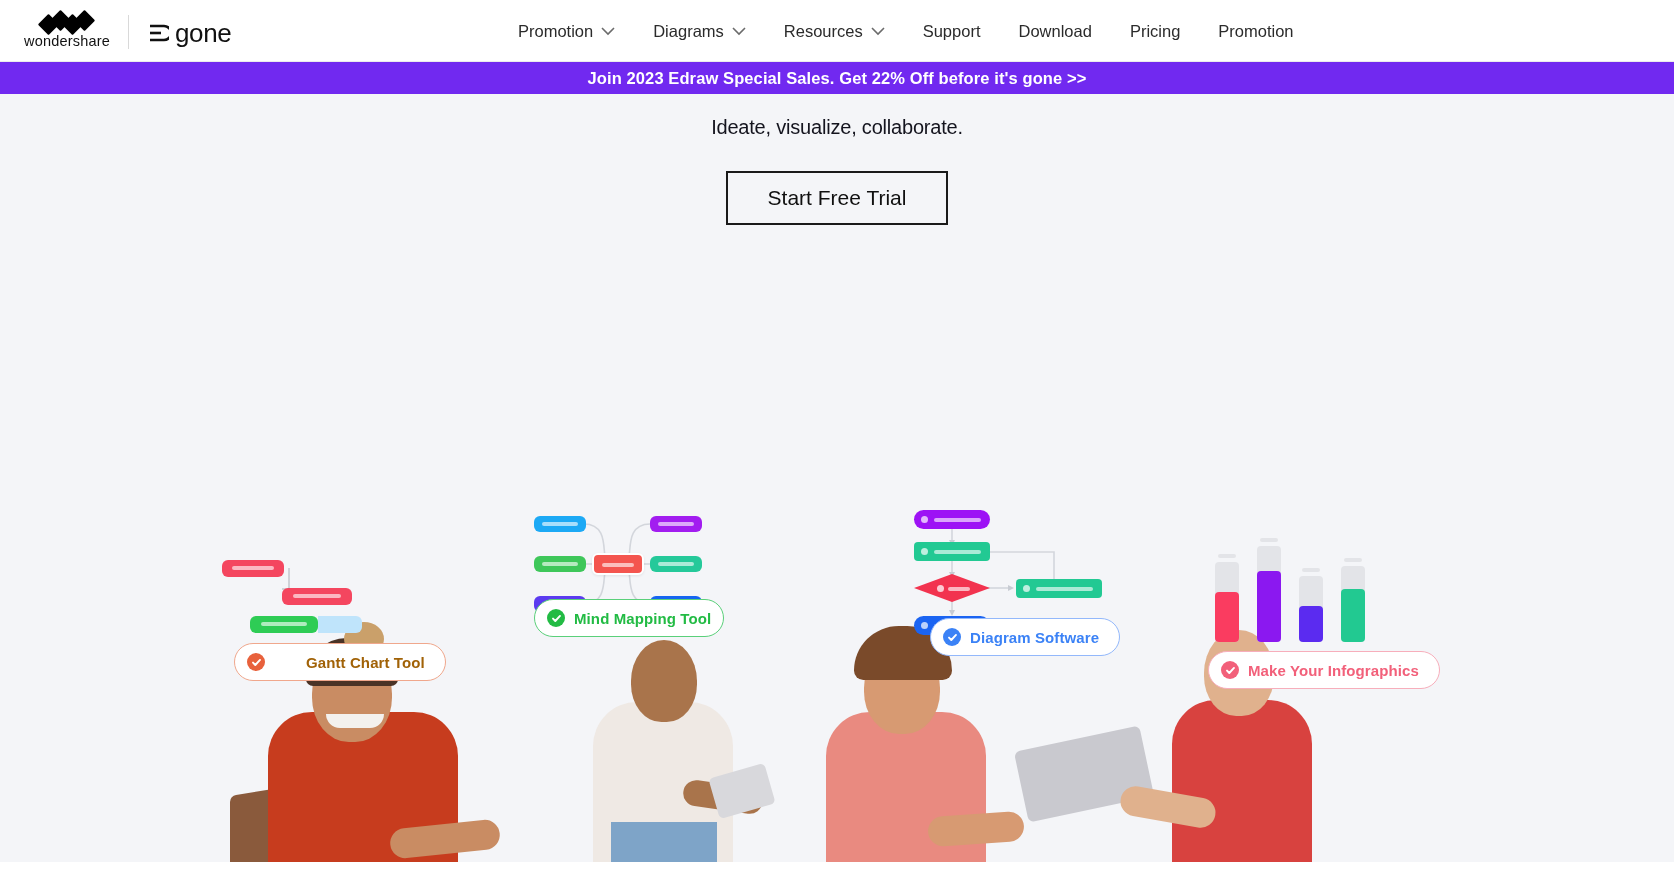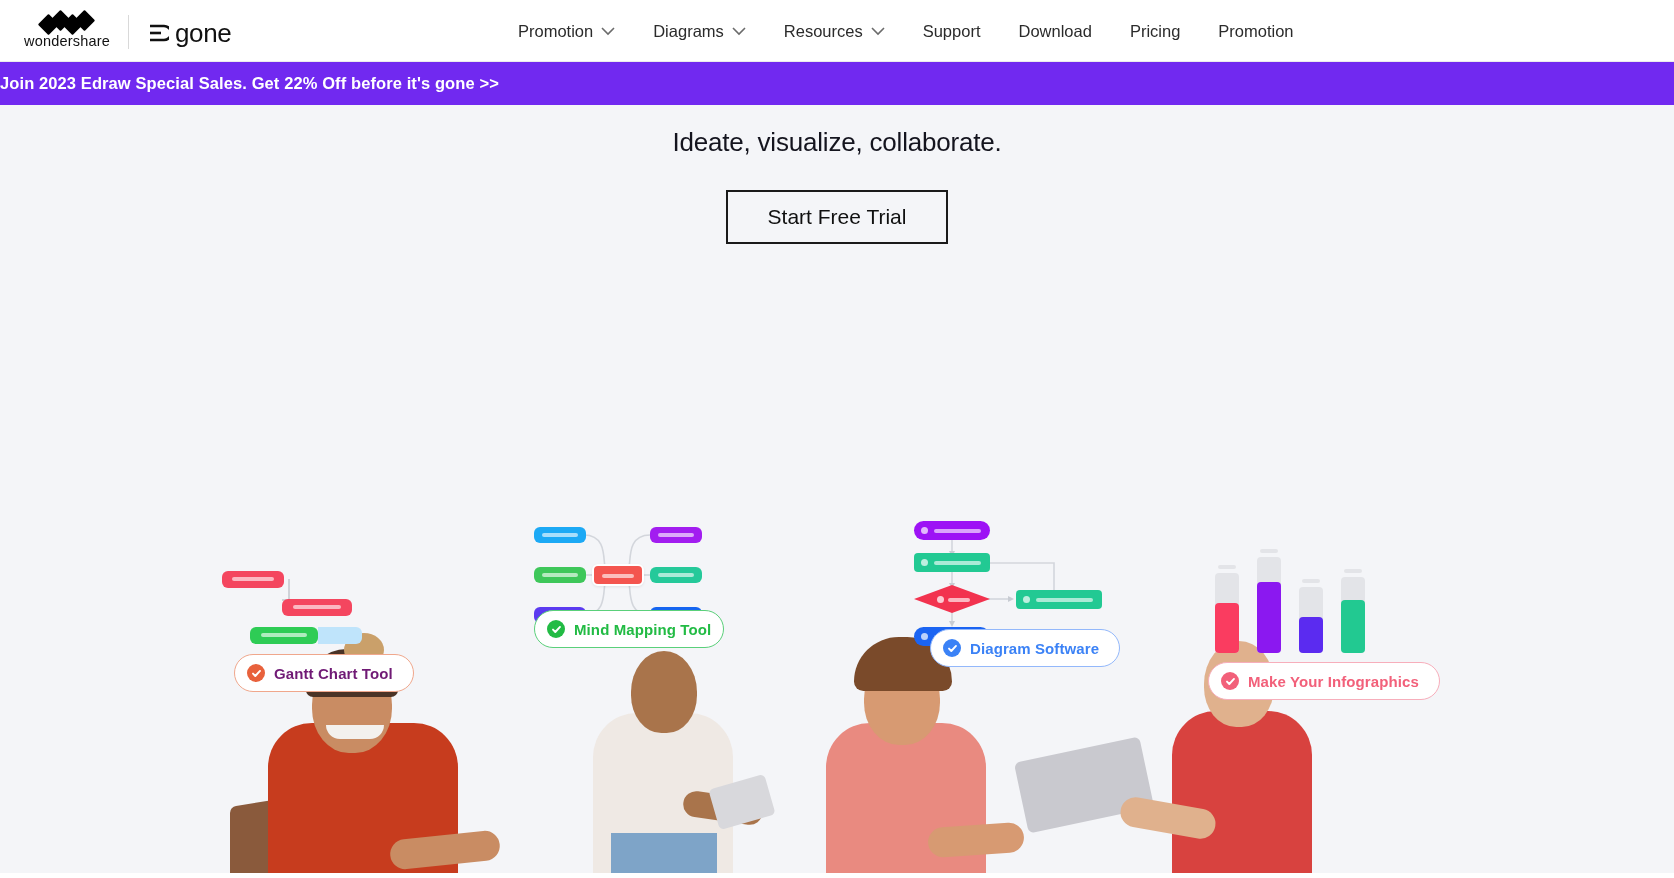--- a/index.html
+++ b/index.html
@@ -67,22 +67,22 @@
     font-size:14.5px; color:#000; letter-spacing:.3px;
     padding:8px 18px; cursor:pointer;
     font-family:"Liberation Sans", sans-serif;
   }
   .search-btn {
     margin-left:22px; cursor:pointer; display:flex; align-items:center;
   }
 
   
   .promo {
-    height:43px; background:#7129f0;
-    display:flex; align-items:center; 
+    height:32px; background:#7129f0;
+    display:flex; align-items:center; justify-content:center;
     cursor:pointer;
   }
   .promo-text {
     color:#ffffff; font-size:16.5px; font-weight:bold; letter-spacing:.1px;
   }
 
   
   .hero {
     position:relative;
     height:768px;
@@ -93,21 +93,21 @@
     text-align:center;
     font-size:86px;
     font-weight:800;
     letter-spacing:-2.2px;
     color:#06060a;
     margin-top:62px;
     line-height:1.05;
   }
   .hero-sub {
     text-align:center;
-    font-size:26px;
+    font-size:20px;
     color:#14141e;
     margin-top:22px;
     letter-spacing:-.2px;
   }
   .hero-cta-wrap { display:flex; justify-content:center; margin-top:32px; }
   .cta-btn {
     border:2px solid #1a1a1a; background:transparent;
     font-size:21px; color:#101010;
     padding:13px 40px; cursor:pointer;
     font-family:"Liberation Sans", sans-serif;
@@ -373,21 +373,21 @@
         <div style="position:absolute; left:0; bottom:0; width:100%; height:55%; background:#5b2bf0; border-radius:4px;"></div>
       </div>
       <div style="position:absolute; left:87px; bottom:70px; width:18px; height:4px; background:#e3e4e8; border-radius:2px;"></div>
 
       <div style="position:absolute; left:126px; bottom:0; width:24px; height:76px; background:#e3e4e8; border-radius:4px;">
         <div style="position:absolute; left:0; bottom:0; width:100%; height:70%; background:#22c991; border-radius:4px;"></div>
       </div>
       <div style="position:absolute; left:129px; bottom:80px; width:18px; height:4px; background:#e3e4e8; border-radius:2px;"></div>
     </div>
 
-    <div class="badge" style="left:234px; top:117px; border:1.6px solid #f0a78c; color:#701a75;">
+    <div class="badge" style="left:234px; top:117px; border:1.6px solid #f0a78c; color:#a16207;gap:32px;">
       <span class="dot" style="background:#e8613c;">
         <svg width="11" height="11" viewBox="0 0 11 11">
             <path d="M2 5.6 L4.3 8 L9 2.9" fill="none" stroke="#fff" stroke-width="1.9" stroke-linecap="round" stroke-linejoin="round"></path>
           </svg>
       </span>
       <span>Gantt Chart Tool</span>
     </div>
 
     <div class="badge" style="left:930px; top:92px; border:1.6px solid #93b8fb; color:#3b82f6;">
       <span class="dot" style="background:#3b82f6;">

